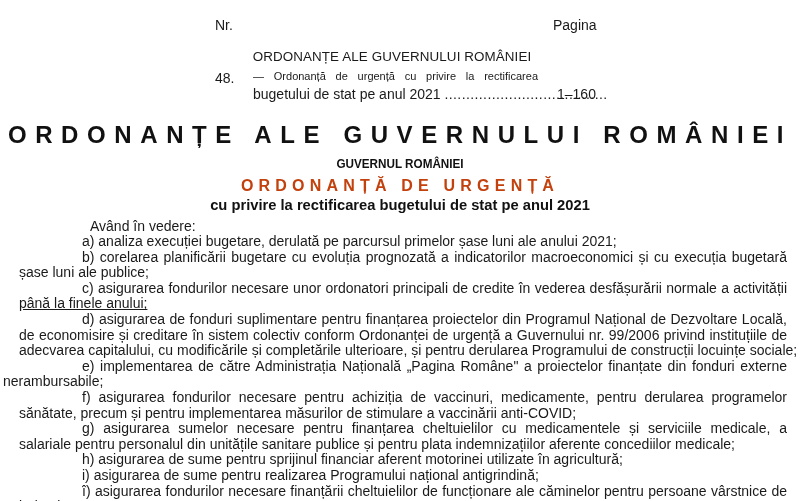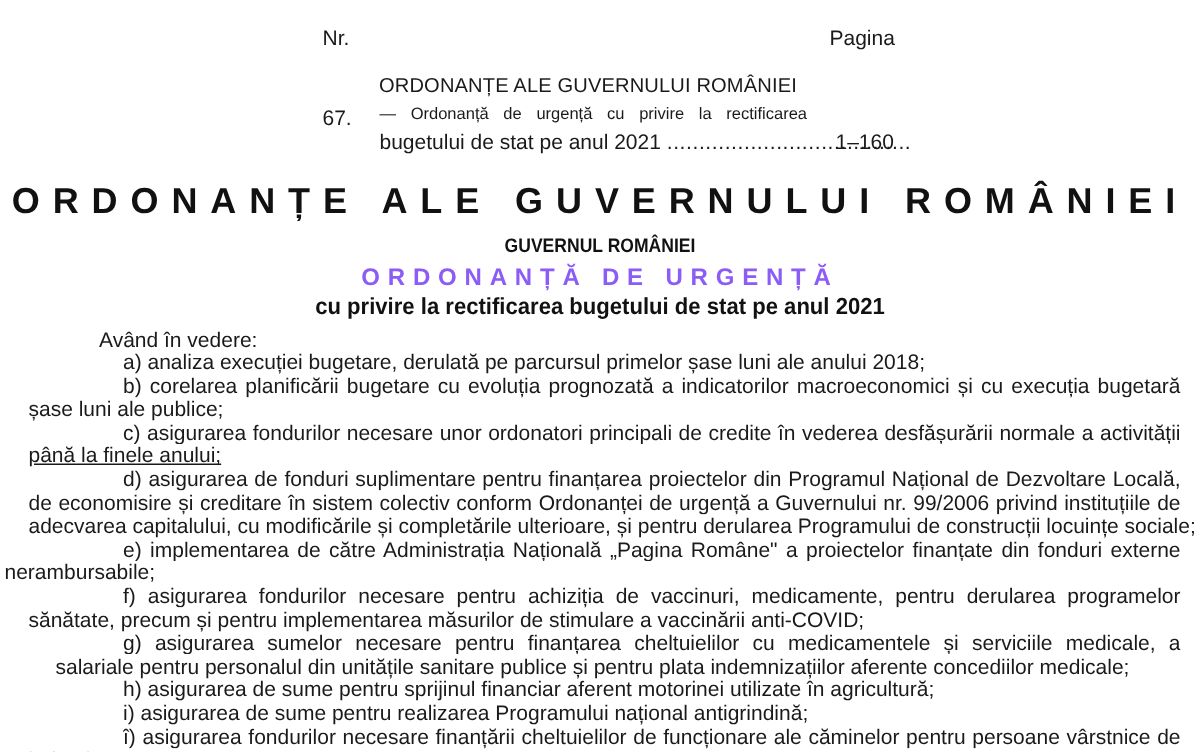--- a/index.html
+++ b/index.html
@@ -101,21 +101,21 @@
   }
   .doc-type {
     position: absolute;
     left: 0;
     top: 177px;
     width: 800px;
     text-align: center;
     font-weight: bold;
     font-size: 16px;
     letter-spacing: 5.2px;
-    color: #8b5cf6;
+    color: #c2410c;
   }
   .doc-subject {
     position: absolute;
     left: 0;
     top: 196px;
     width: 800px;
     text-align: center;
     font-weight: bold;
     font-size: 15.5px;
     color: #111;
@@ -134,47 +134,47 @@
     height: 16px;
   }
 </style>
 </head>
 <body>
 
 <div class="toc">
   <div class="toc-head-nr">Nr.</div>
   <div class="toc-head-pg">Pagina</div>
   <div class="toc-section"><span>ORDONANȚE ALE GUVERNULUI ROMÂNIEI</span></div>
-  <div class="toc-entry-nr">67.</div>
+  <div class="toc-entry-nr">48.</div>
   <div class="toc-entry-line1">— Ordonanță de urgență cu privire la rectificarea</div>
   <div class="toc-entry-line2">
     <span>bugetului de stat pe anul 2021</span>
     <span class="toc-entry-dots">......................................</span>
   </div>
   <div class="toc-entry-page">1–160</div>
 </div>
 
 <div class="big-title">ORDONANȚE ALE GUVERNULUI ROMÂNIEI</div>
 <div class="gov-name">GUVERNUL ROMÂNIEI</div>
 <div class="doc-type">ORDONANȚĂ DE URGENȚĂ</div>
 <div class="doc-subject">cu privire la rectificarea bugetului de stat pe anul 2021</div>
 
 <div id="body-lines">
-    <div class="row" style="left: 66px; top: 218px;">Având în vedere:</div>
-    <div class="row" style="left: 82px; top: 233px;">a) analiza execuției bugetare, derulată pe parcursul primelor șase luni ale anului 2018;</div>
+    <div class="row" style="left: 90px; top: 218px;">Având în vedere:</div>
+    <div class="row" style="left: 82px; top: 233px;">a) analiza execuției bugetare, derulată pe parcursul primelor șase luni ale anului 2021;</div>
     <div class="row justify" style="left: 82px; top: 248.6px; width: 705px;">b) corelarea planificării bugetare cu evoluția prognozată a indicatorilor macroeconomici și cu execuția bugetară pe primele</div>
     <div class="row" style="left: 19px; top: 264.2px;">șase luni ale publice;</div>
     <div class="row justify" style="left: 82px; top: 279.8px; width: 705px;">c) asigurarea fondurilor necesare unor ordonatori principali de credite în vederea desfășurării normale a activității acestora</div>
     <div class="row" style="left: 19px; top: 295.4px; text-decoration: underline;">până la finele anului;</div>
     <div class="row justify" style="left: 82px; top: 311px; width: 705px;">d) asigurarea de fonduri suplimentare pentru finanțarea proiectelor din Programul Național de Dezvoltare Locală, a Programului</div>
     <div class="row justify" style="left: 19px; top: 326.6px; width: 768px;">de economisire și creditare în sistem colectiv conform Ordonanței de urgență a Guvernului nr. 99/2006 privind instituțiile de credit și</div>
     <div class="row" style="left: 19px; top: 342.2px; text-align: center;">adecvarea capitalului, cu modificările și completările ulterioare, și pentru derularea Programului de construcții locuințe sociale;</div>
     <div class="row justify" style="left: 82px; top: 357.8px; width: 705px;">e) implementarea de către Administrația Națională „Pagina Române" a proiectelor finanțate din fonduri externe</div>
     <div class="row" style="left: 3px; top: 373.4px;">nerambursabile;</div>
     <div class="row justify" style="left: 82px; top: 389px; width: 705px;">f) asigurarea fondurilor necesare pentru achiziția de vaccinuri, medicamente, pentru derularea programelor naționale de</div>
     <div class="row" style="left: 19px; top: 404.6px;">sănătate, precum și pentru implementarea măsurilor de stimulare a vaccinării anti-COVID;</div>
     <div class="row justify" style="left: 82px; top: 420.2px; width: 705px;">g) asigurarea sumelor necesare pentru finanțarea cheltuielilor cu medicamentele și serviciile medicale, a drepturilor</div>
-    <div class="row" style="left: 19px; top: 435.8px; margin-left: 18px;">salariale pentru personalul din unitățile sanitare publice și pentru plata indemnizațiilor aferente concediilor medicale;</div>
+    <div class="row" style="left: 19px; top: 435.8px;">salariale pentru personalul din unitățile sanitare publice și pentru plata indemnizațiilor aferente concediilor medicale;</div>
     <div class="row" style="left: 82px; top: 451.4px;">h) asigurarea de sume pentru sprijinul financiar aferent motorinei utilizate în agricultură;</div>
     <div class="row" style="left: 82px; top: 467px;">i) asigurarea de sume pentru realizarea Programului național antigrindină;</div>
     <div class="row justify" style="left: 82px; top: 482.6px; width: 705px;">î) asigurarea fondurilor necesare finanțării cheltuielilor de funcționare ale căminelor pentru persoane vârstnice de la nivelul</div>
     <div class="row" style="left: 19px; top: 498.2px;">județelor;</div>
   </div>
 
 </body></html>

